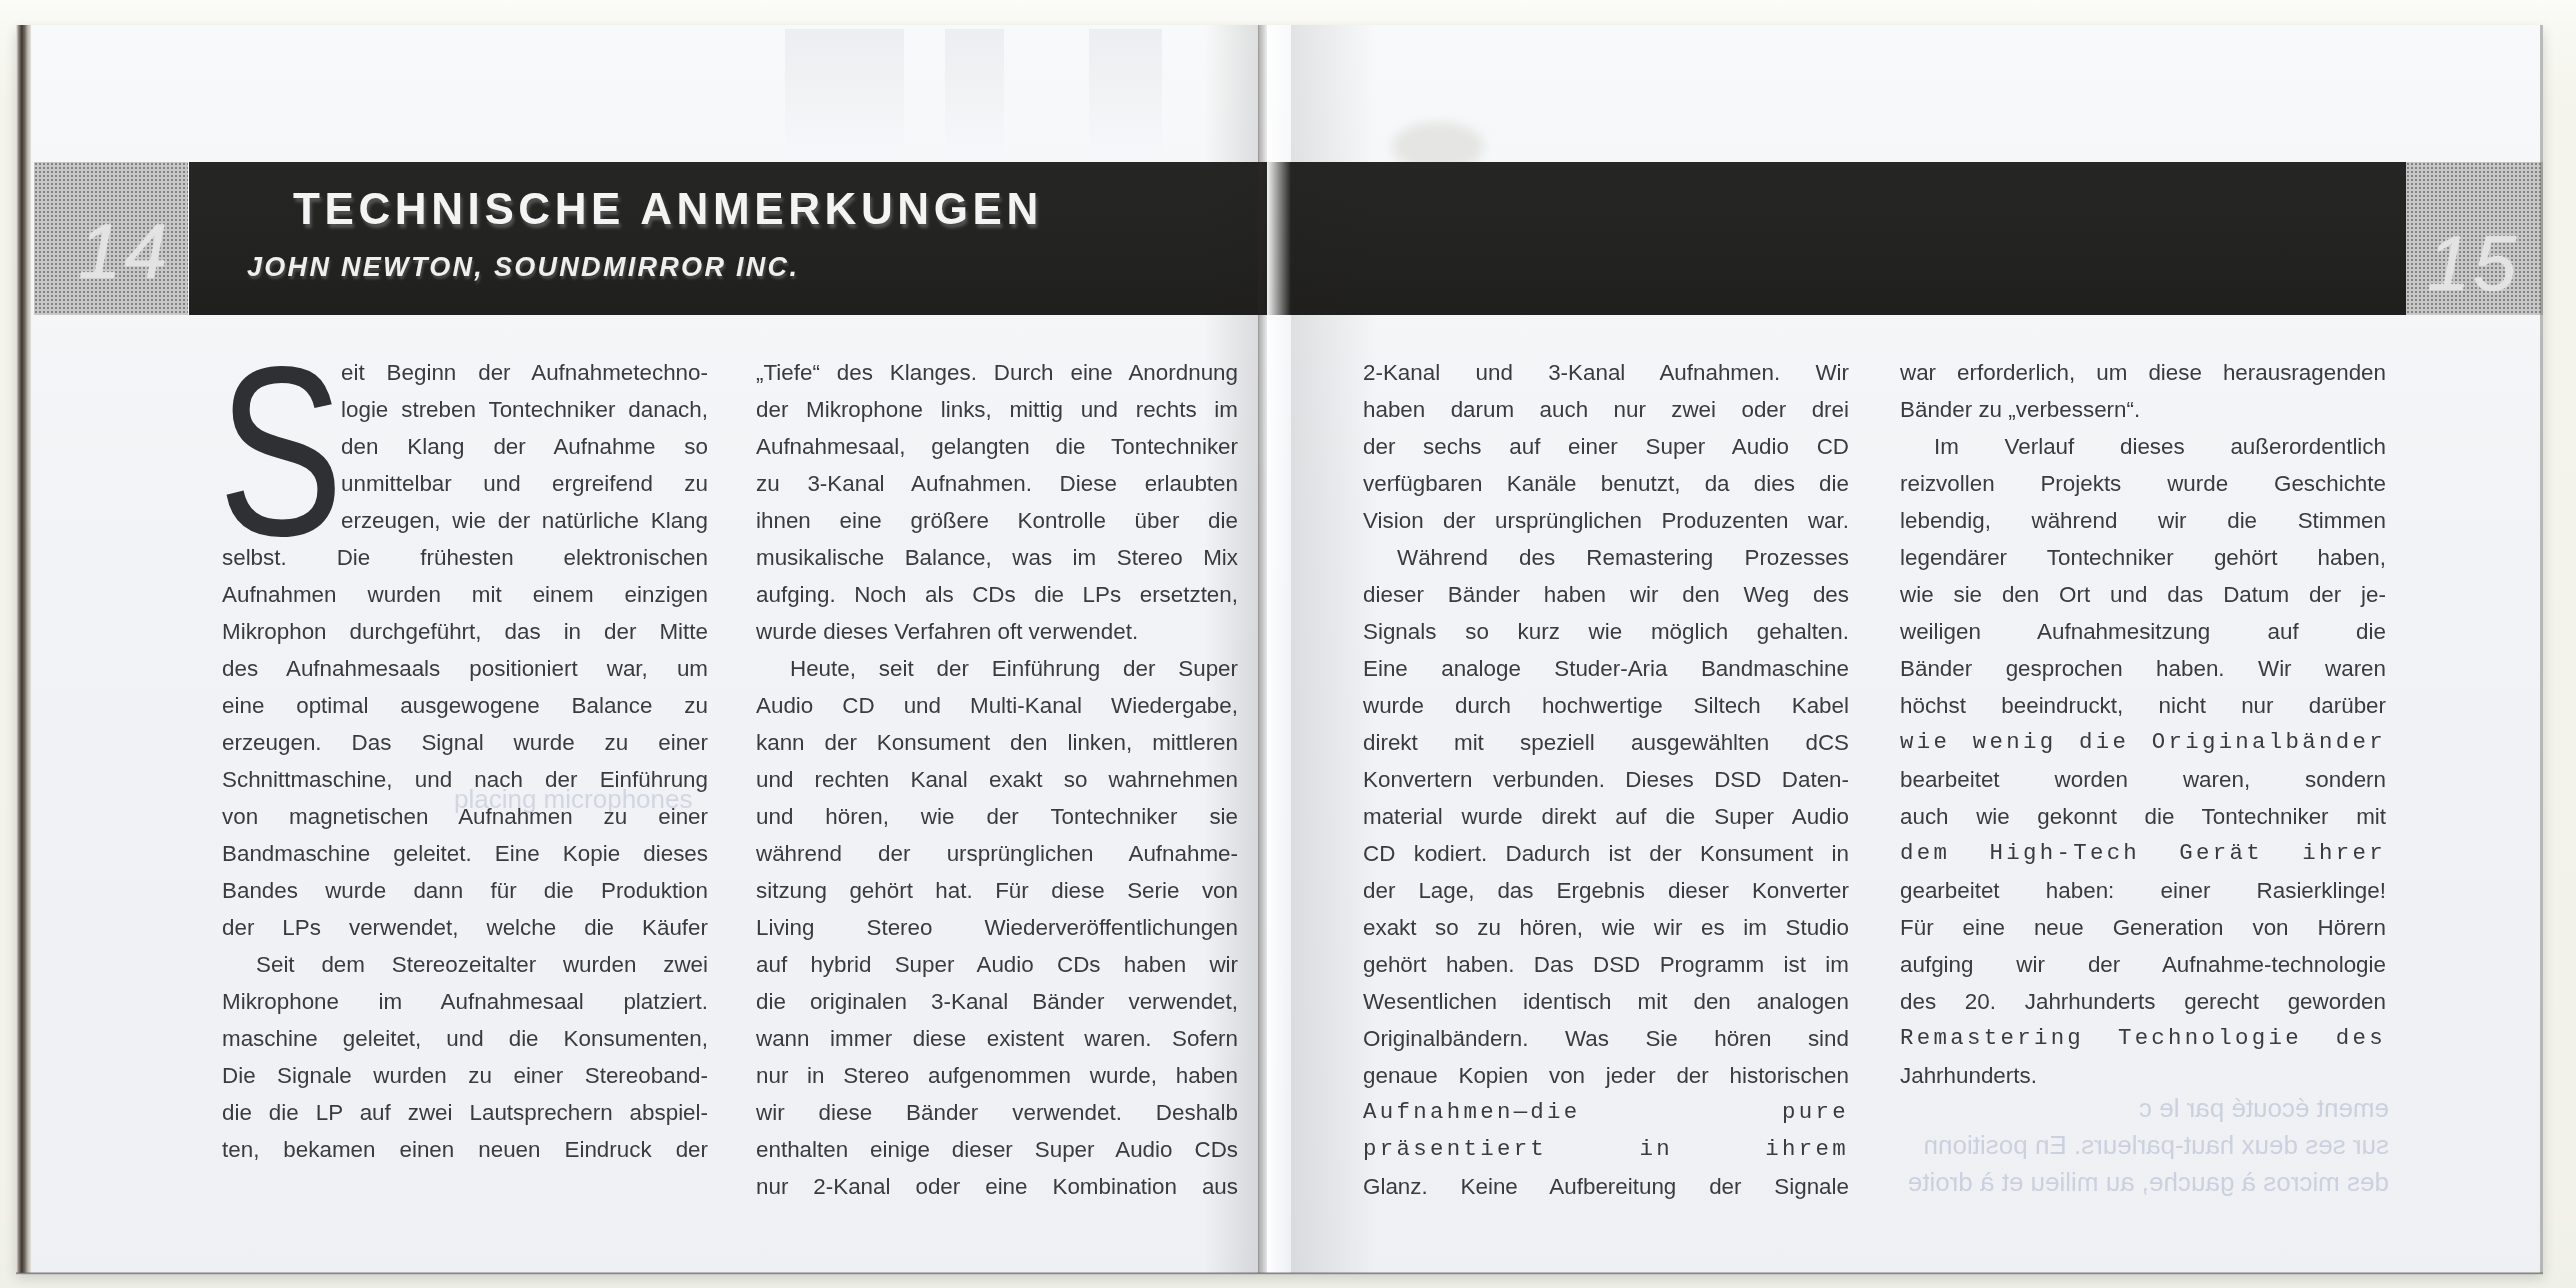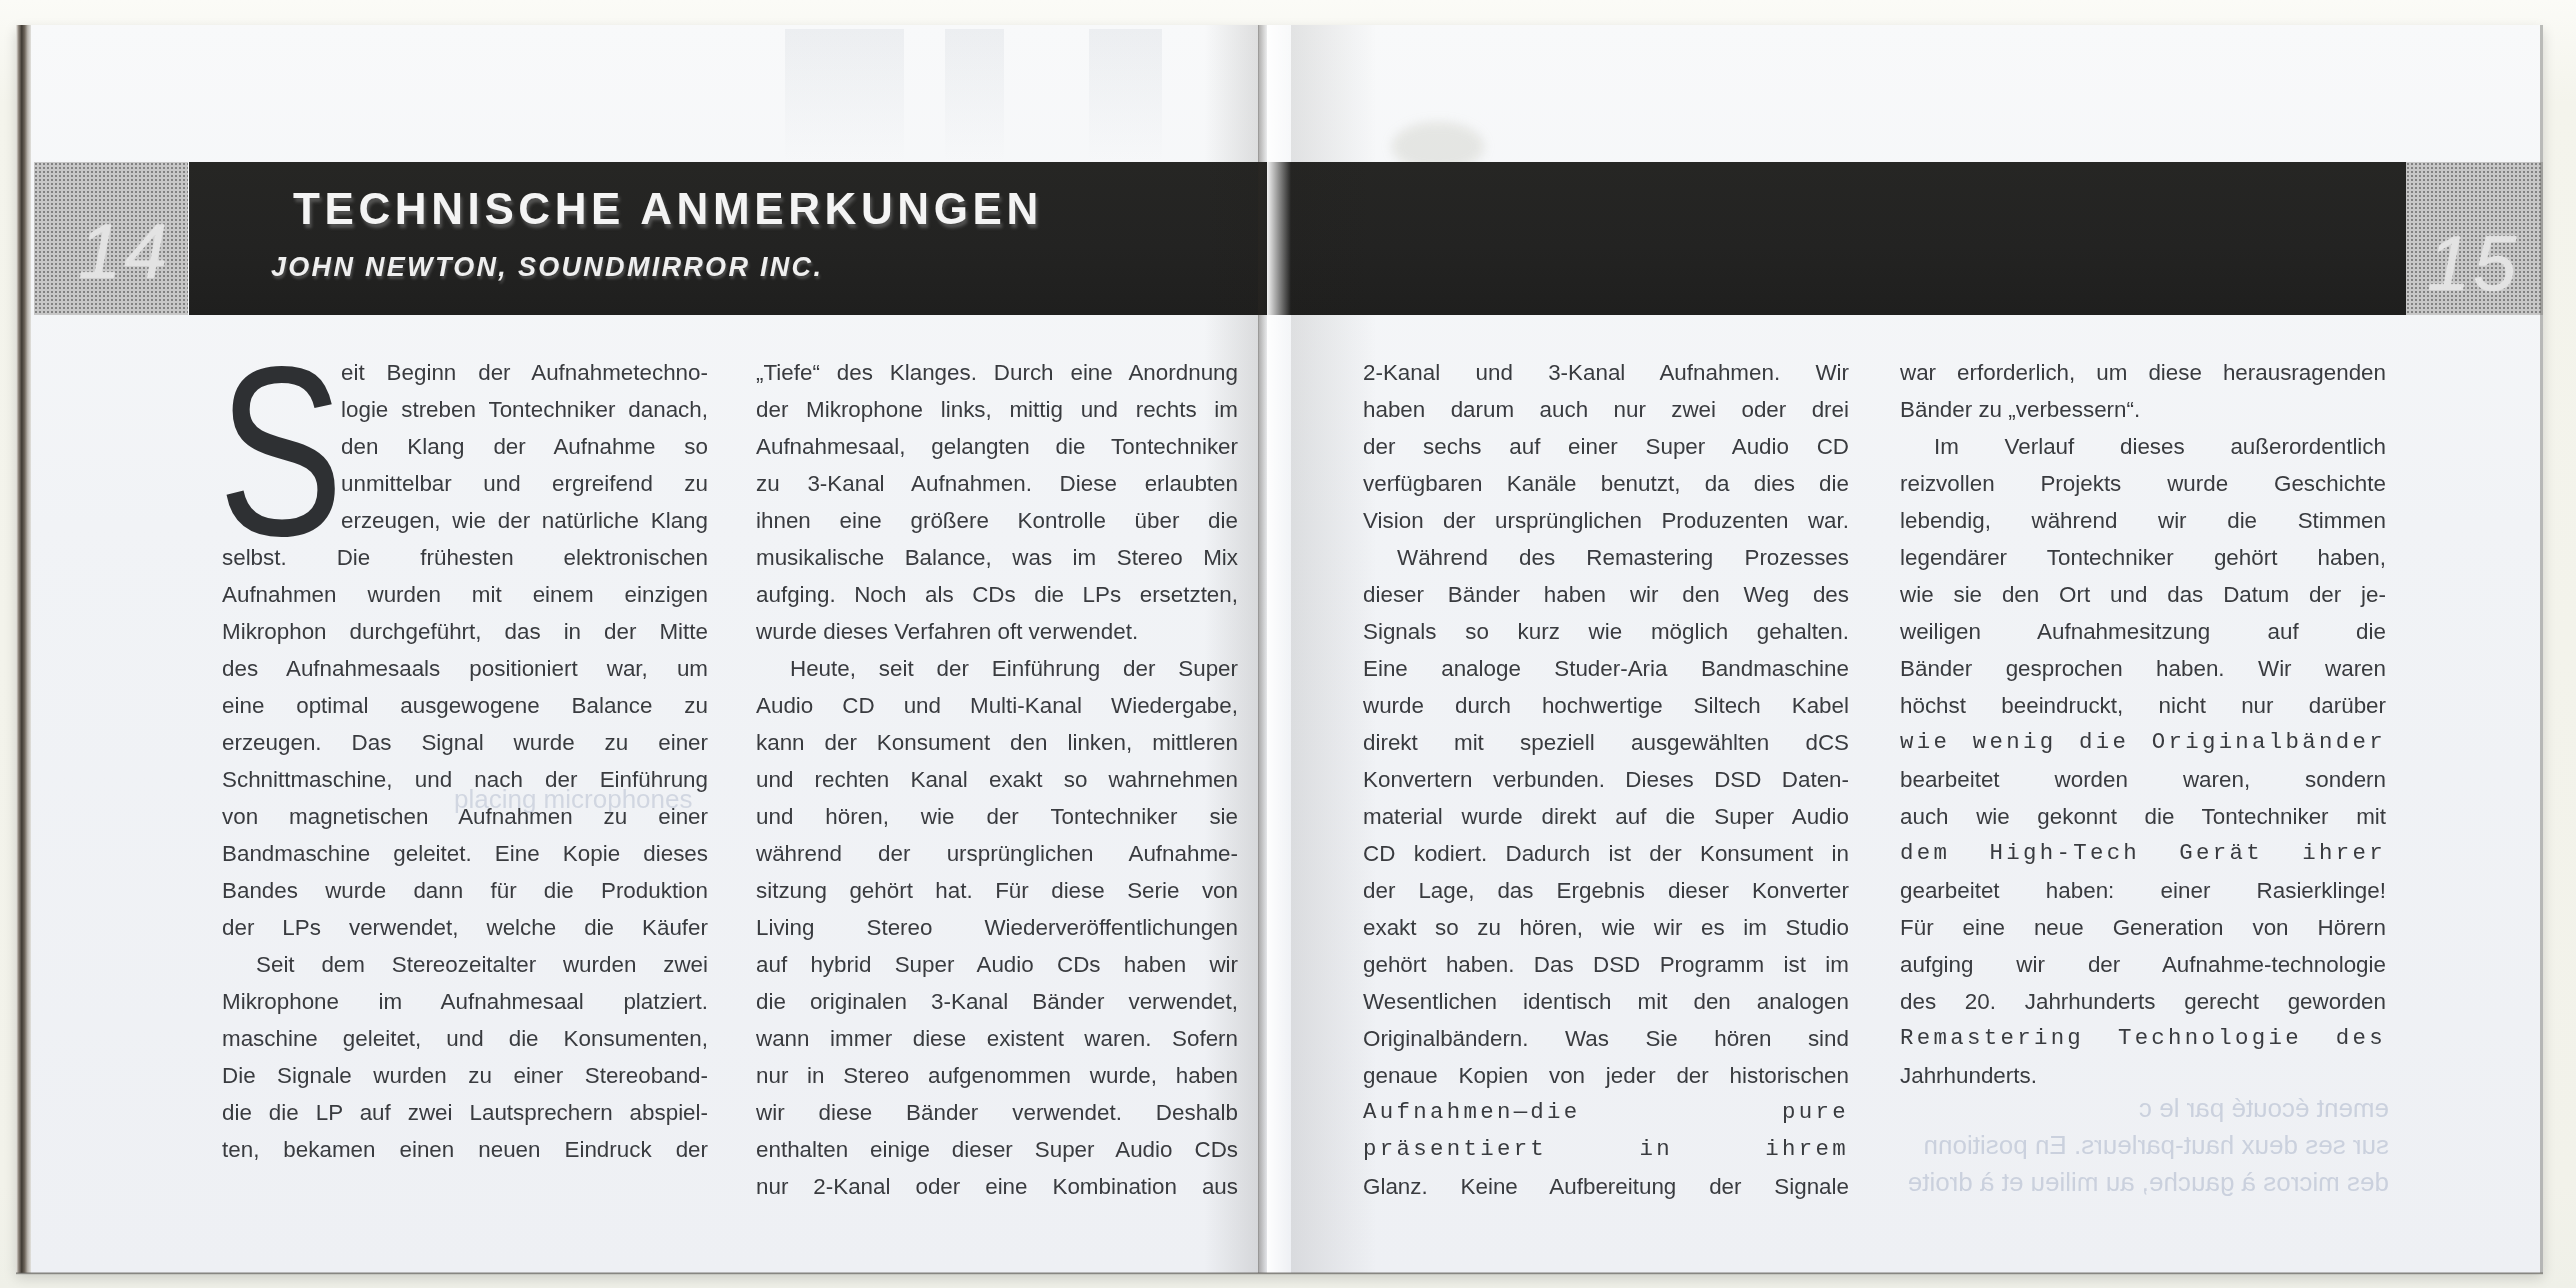--- a/index.html
+++ b/index.html
@@ -23,21 +23,21 @@
        background-size:4px 4px;}
   .bar.left{left:34px;width:154px;}
   .bar.right{left:2406px;width:137px;}
   .pagenum{position:absolute;font-style:italic;font-size:78px;line-height:78px;
            color:#e3e3e3;letter-spacing:2.6px;text-shadow:0 0 2.6px rgba(255,255,255,.5);}
   .pagenum.n14{left:78px;top:212px;}
   .pagenum.n15{left:2427px;top:224px;}
   .band-title{position:absolute;left:245px;top:186px;font-weight:bold;font-size:44px;line-height:46px;
               letter-spacing:4.6px;color:#f4f4f4;text-shadow:2px 4px 3.3px rgba(185,185,185,.32);margin-left:48px;}
   .band-sub{position:absolute;left:247px;top:252px;font-weight:bold;font-style:italic;font-size:27px;
-            line-height:30px;letter-spacing:2.3px;color:#efefef;text-shadow:1.3px 2.6px 2.6px rgba(185,185,185,.28);margin-left:24px;}
+            line-height:30px;letter-spacing:2.3px;color:#efefef;text-shadow:1.3px 2.6px 2.6px rgba(185,185,185,.28);}
 
   
   .col{position:absolute;top:354px;width:486px;color:#393b3f;font-size:22.4px;}
   .col.c1{left:222px;}
   .col.c2{left:756px;width:482px;}
   .col.c3{left:1363px;}
   .col.c4{left:1900px;}
   .line{height:37px;line-height:37px;overflow:hidden;
         text-align:justify;text-align-last:justify;}
   .line.last{text-align-last:left;}

